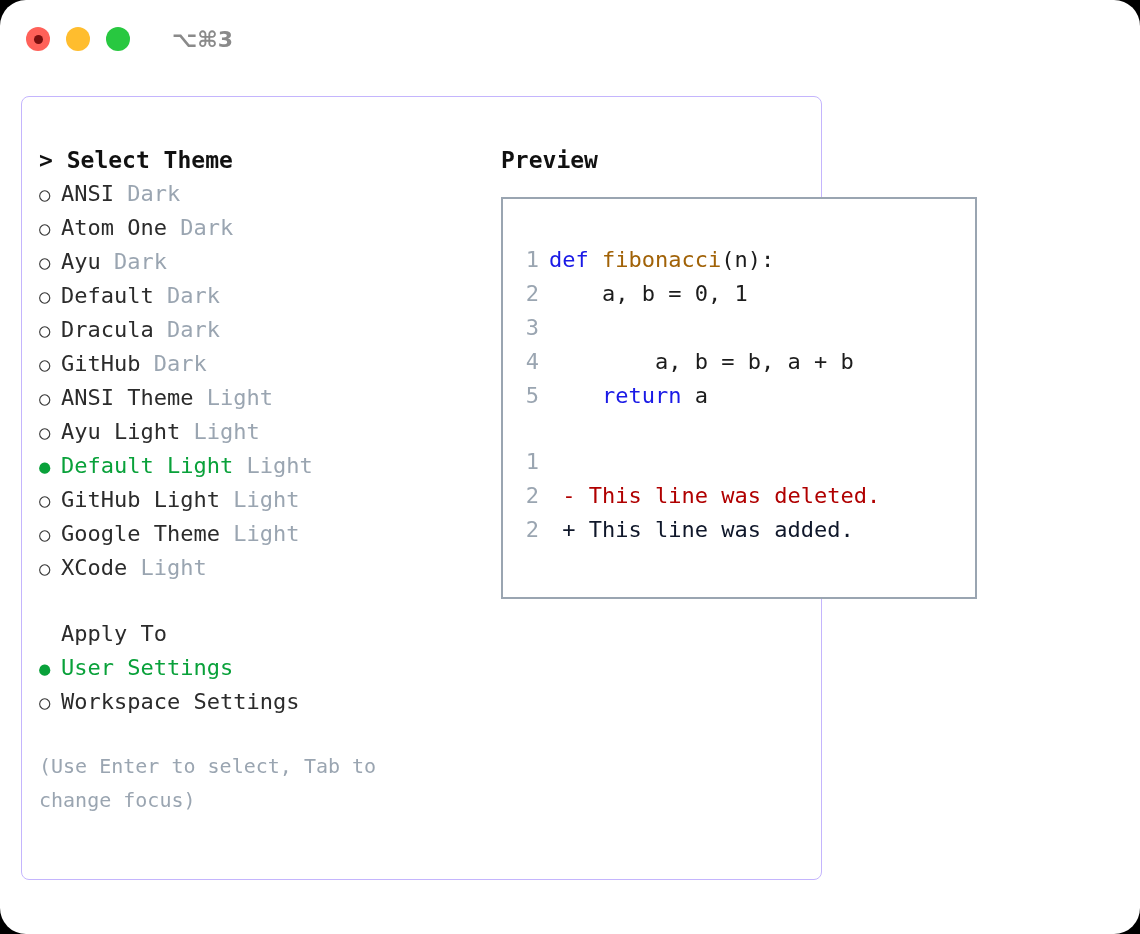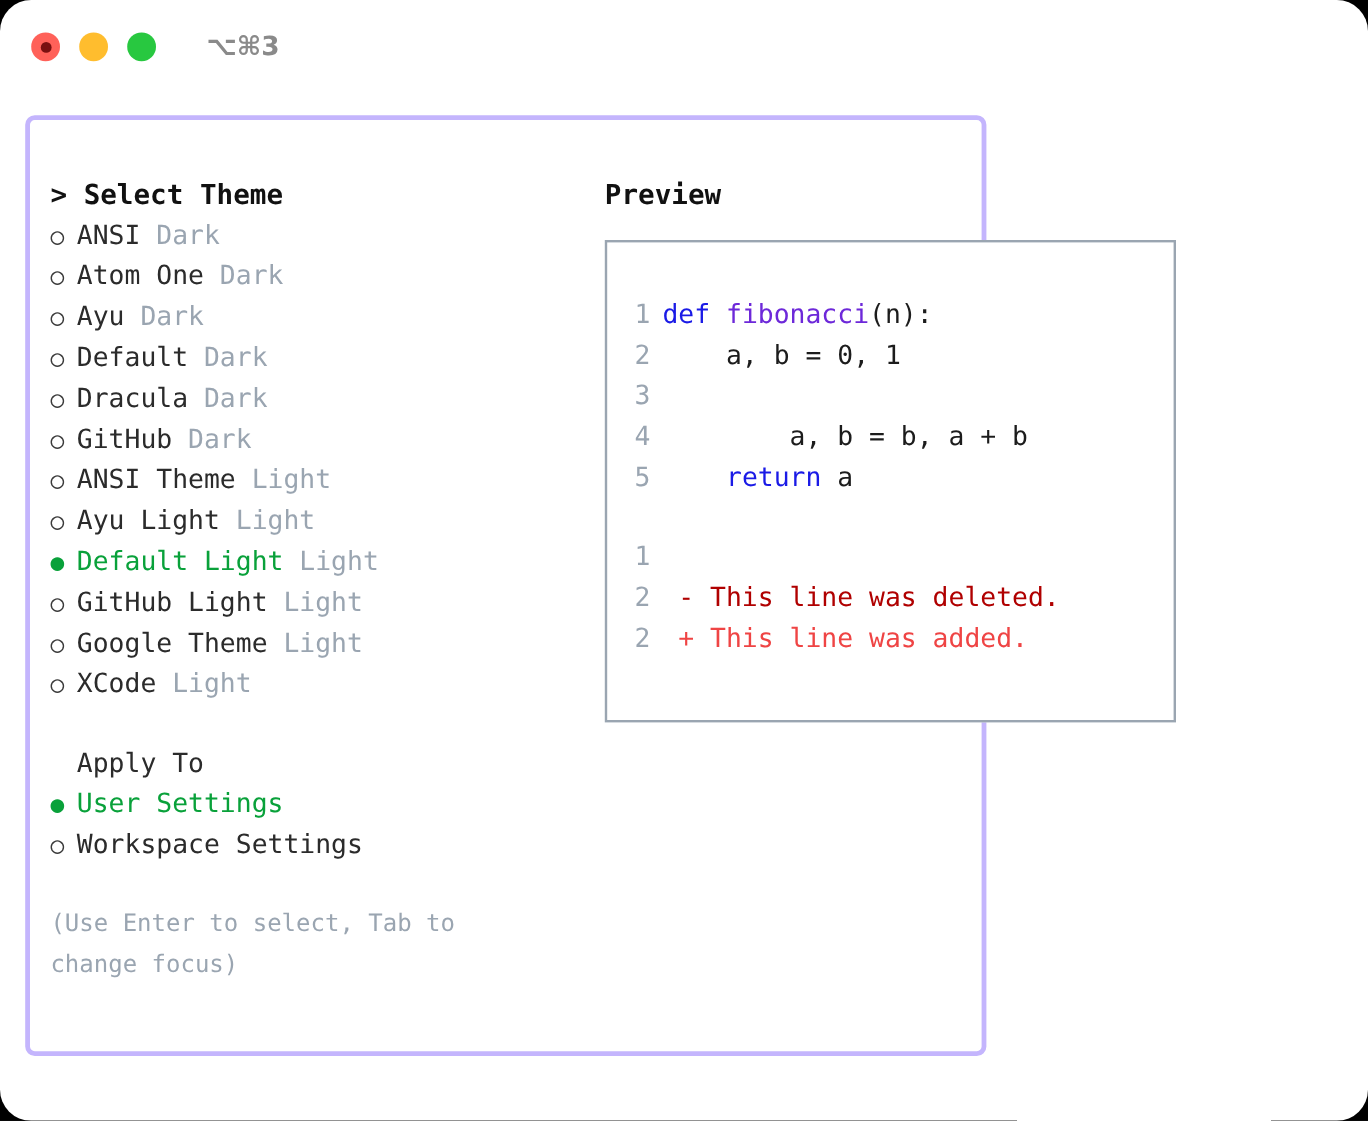--- a/index.html
+++ b/index.html
@@ -67,21 +67,21 @@
     font-family: "DejaVu Sans", "Liberation Sans", sans-serif;
   }
 
   
   .frame {
     position: absolute;
     left: 21px;
     top: 96px;
     width: 801px;
     height: 784px;
-    border: 4px solid #c4b5fd;
+    border: 1px solid #c4b5fd;
     border-radius: 8px;
     box-sizing: border-box;
   }
   .col-left {
     position: absolute;
     left: 17px;
     top: 46px;
     width: 450px;
   }
   .col-right {
@@ -164,24 +164,24 @@
   .ln {
     width: 46px;
     flex: 0 0 46px;
     text-align: right;
     color: #9aa5b1;
     padding-right: 10px;
     box-sizing: border-box;
   }
   .code-text { color: #1c1c1c; }
   .kw   { color: #1a1ae6; text-align: center; }
-  .fn   { color: #6d28d9; }
+  .fn   { color: #a16207; }
   .ctx  { color: #6e6e6e; }
   .del  { color: #b00000; }
-  .add  { color: #ef4444; }
+  .add  { color: #0f172a; }
   .gap  { height: 32px; }
 </style>
 </head>
 <body>
 
 <div class="page">
 
   <div class="titlebar">
     <div class="lights">
       <span class="light red"></span>

